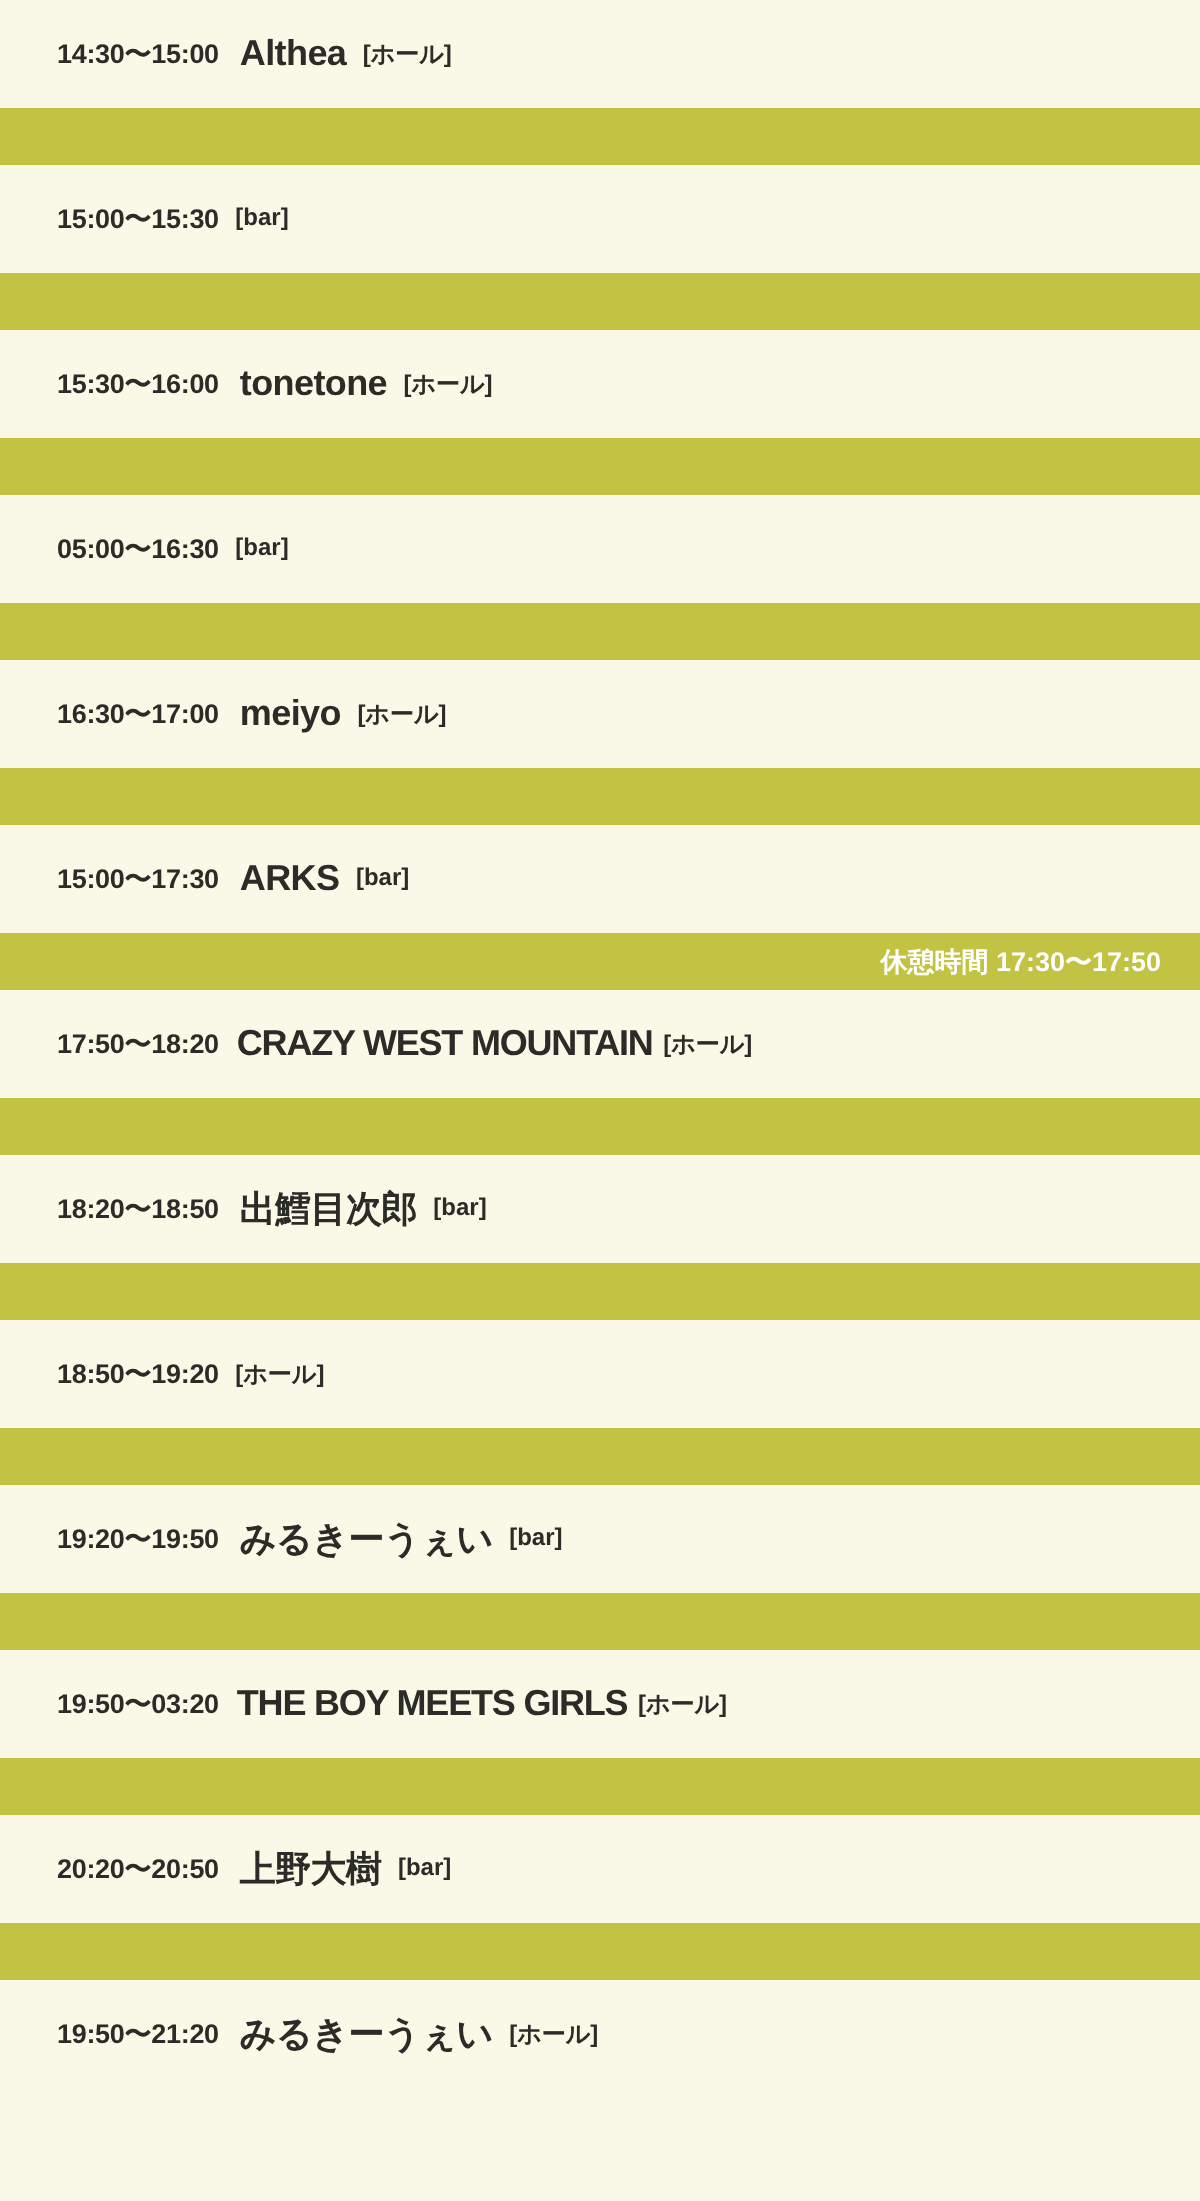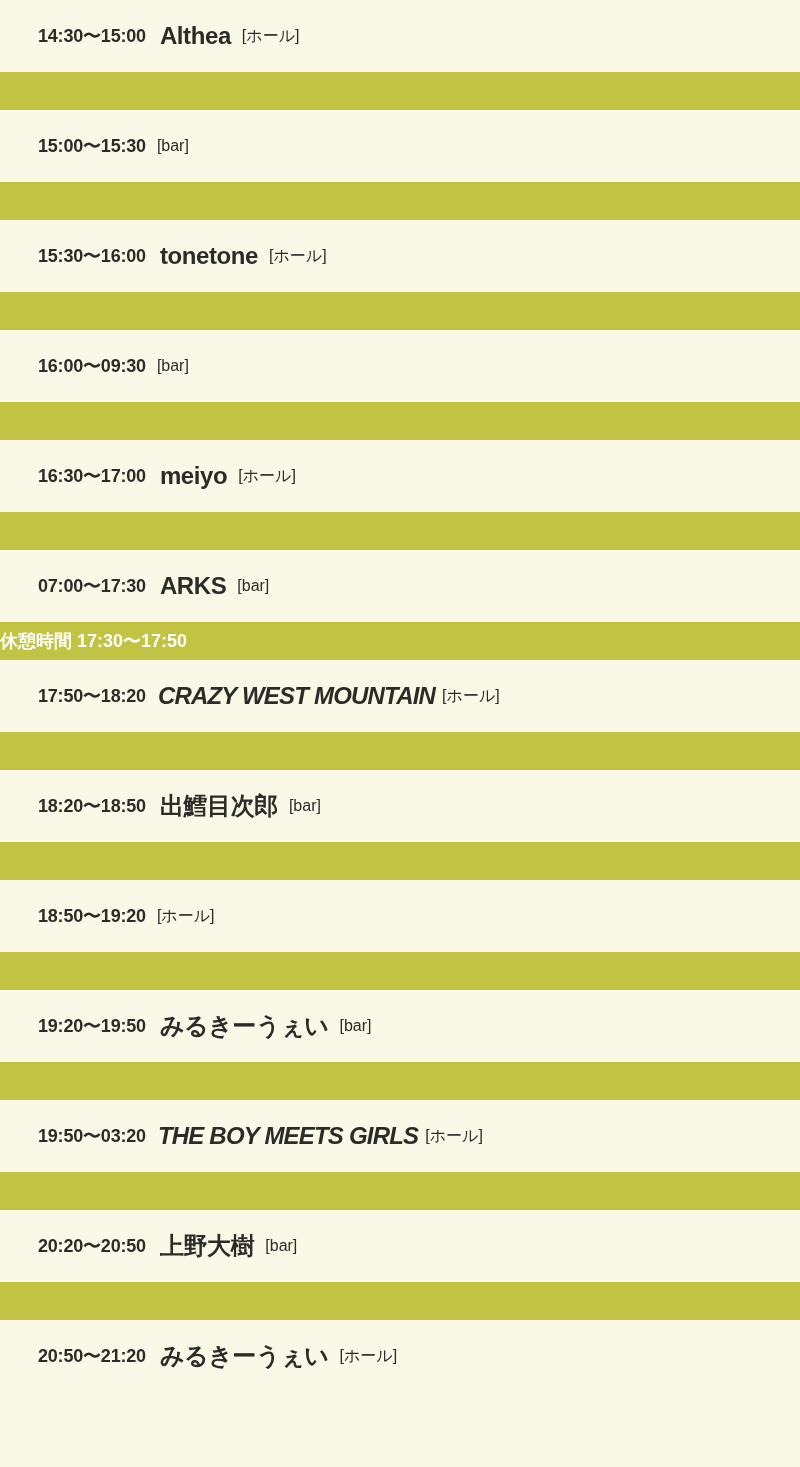--- a/index.html
+++ b/index.html
@@ -46,42 +46,42 @@
   .slot-artist {
     font-size: 24px;
     font-weight: 700;
     color: #2b2b28;
     letter-spacing: -0.4px;
     margin-left: 14px;
     flex: 0 0 auto;
   }
 
   
-  .slot.wide .slot-artist { margin-left: 12px; letter-spacing: -0.8px; font-style: italic; }
+  .slot.wide .slot-artist { margin-left: 12px; letter-spacing: -0.8px; }
   .slot.wide .slot-venue  { margin-left: 7px; }
 
   .slot-venue {
     font-size: 16px;
-    font-weight: 400;
+    font-weight: 700;
     color: #2b2b28;
     margin-left: 11px;
     flex: 0 0 auto;
   }
 
   
   .band {
     height: 38px;
     background: #c2c342;
   }
 
   
   .band.break-band {
     display: flex;
     align-items: center;
-    justify-content: flex-start;
+    justify-content: flex-end;
     box-sizing: border-box;
     padding-right: 26px;
   }
 
   .break-label {
     font-size: 18px;
     font-weight: 700;
     color: #ffffff;
     letter-spacing: 0px;
     white-space: nowrap;
@@ -102,32 +102,32 @@
       <span class="slot-venue">[bar]</span>
     </div>
     <div class="band"></div>
     <div class="slot">
       <span class="slot-time">15:30〜16:00</span>
       <span class="slot-artist">tonetone</span>
       <span class="slot-venue">[ホール]</span>
     </div>
     <div class="band"></div>
     <div class="slot">
-      <span class="slot-time">16:00〜09:30</span>
+      <span class="slot-time">05:00〜16:30</span>
       <span class="slot-venue">[bar]</span>
     </div>
     <div class="band"></div>
     <div class="slot">
       <span class="slot-time">16:30〜17:00</span>
       <span class="slot-artist">meiyo</span>
       <span class="slot-venue">[ホール]</span>
     </div>
     <div class="band"></div>
     <div class="slot">
-      <span class="slot-time">07:00〜17:30</span>
+      <span class="slot-time">15:00〜17:30</span>
       <span class="slot-artist">ARKS</span>
       <span class="slot-venue">[bar]</span>
     </div>
     <div class="band break-band">
       <span class="break-label">休憩時間 17:30〜17:50</span>
     </div>
     <div class="slot wide">
       <span class="slot-time">17:50〜18:20</span>
       <span class="slot-artist">CRAZY WEST MOUNTAIN</span>
       <span class="slot-venue">[ホール]</span>
@@ -156,17 +156,17 @@
       <span class="slot-venue">[ホール]</span>
     </div>
     <div class="band"></div>
     <div class="slot">
       <span class="slot-time">20:20〜20:50</span>
       <span class="slot-artist">上野大樹</span>
       <span class="slot-venue">[bar]</span>
     </div>
     <div class="band"></div>
     <div class="slot">
-      <span class="slot-time">20:50〜21:20</span>
+      <span class="slot-time">19:50〜21:20</span>
       <span class="slot-artist">みるきーうぇい</span>
       <span class="slot-venue">[ホール]</span>
     </div>
   </div>
 
 </body></html>

